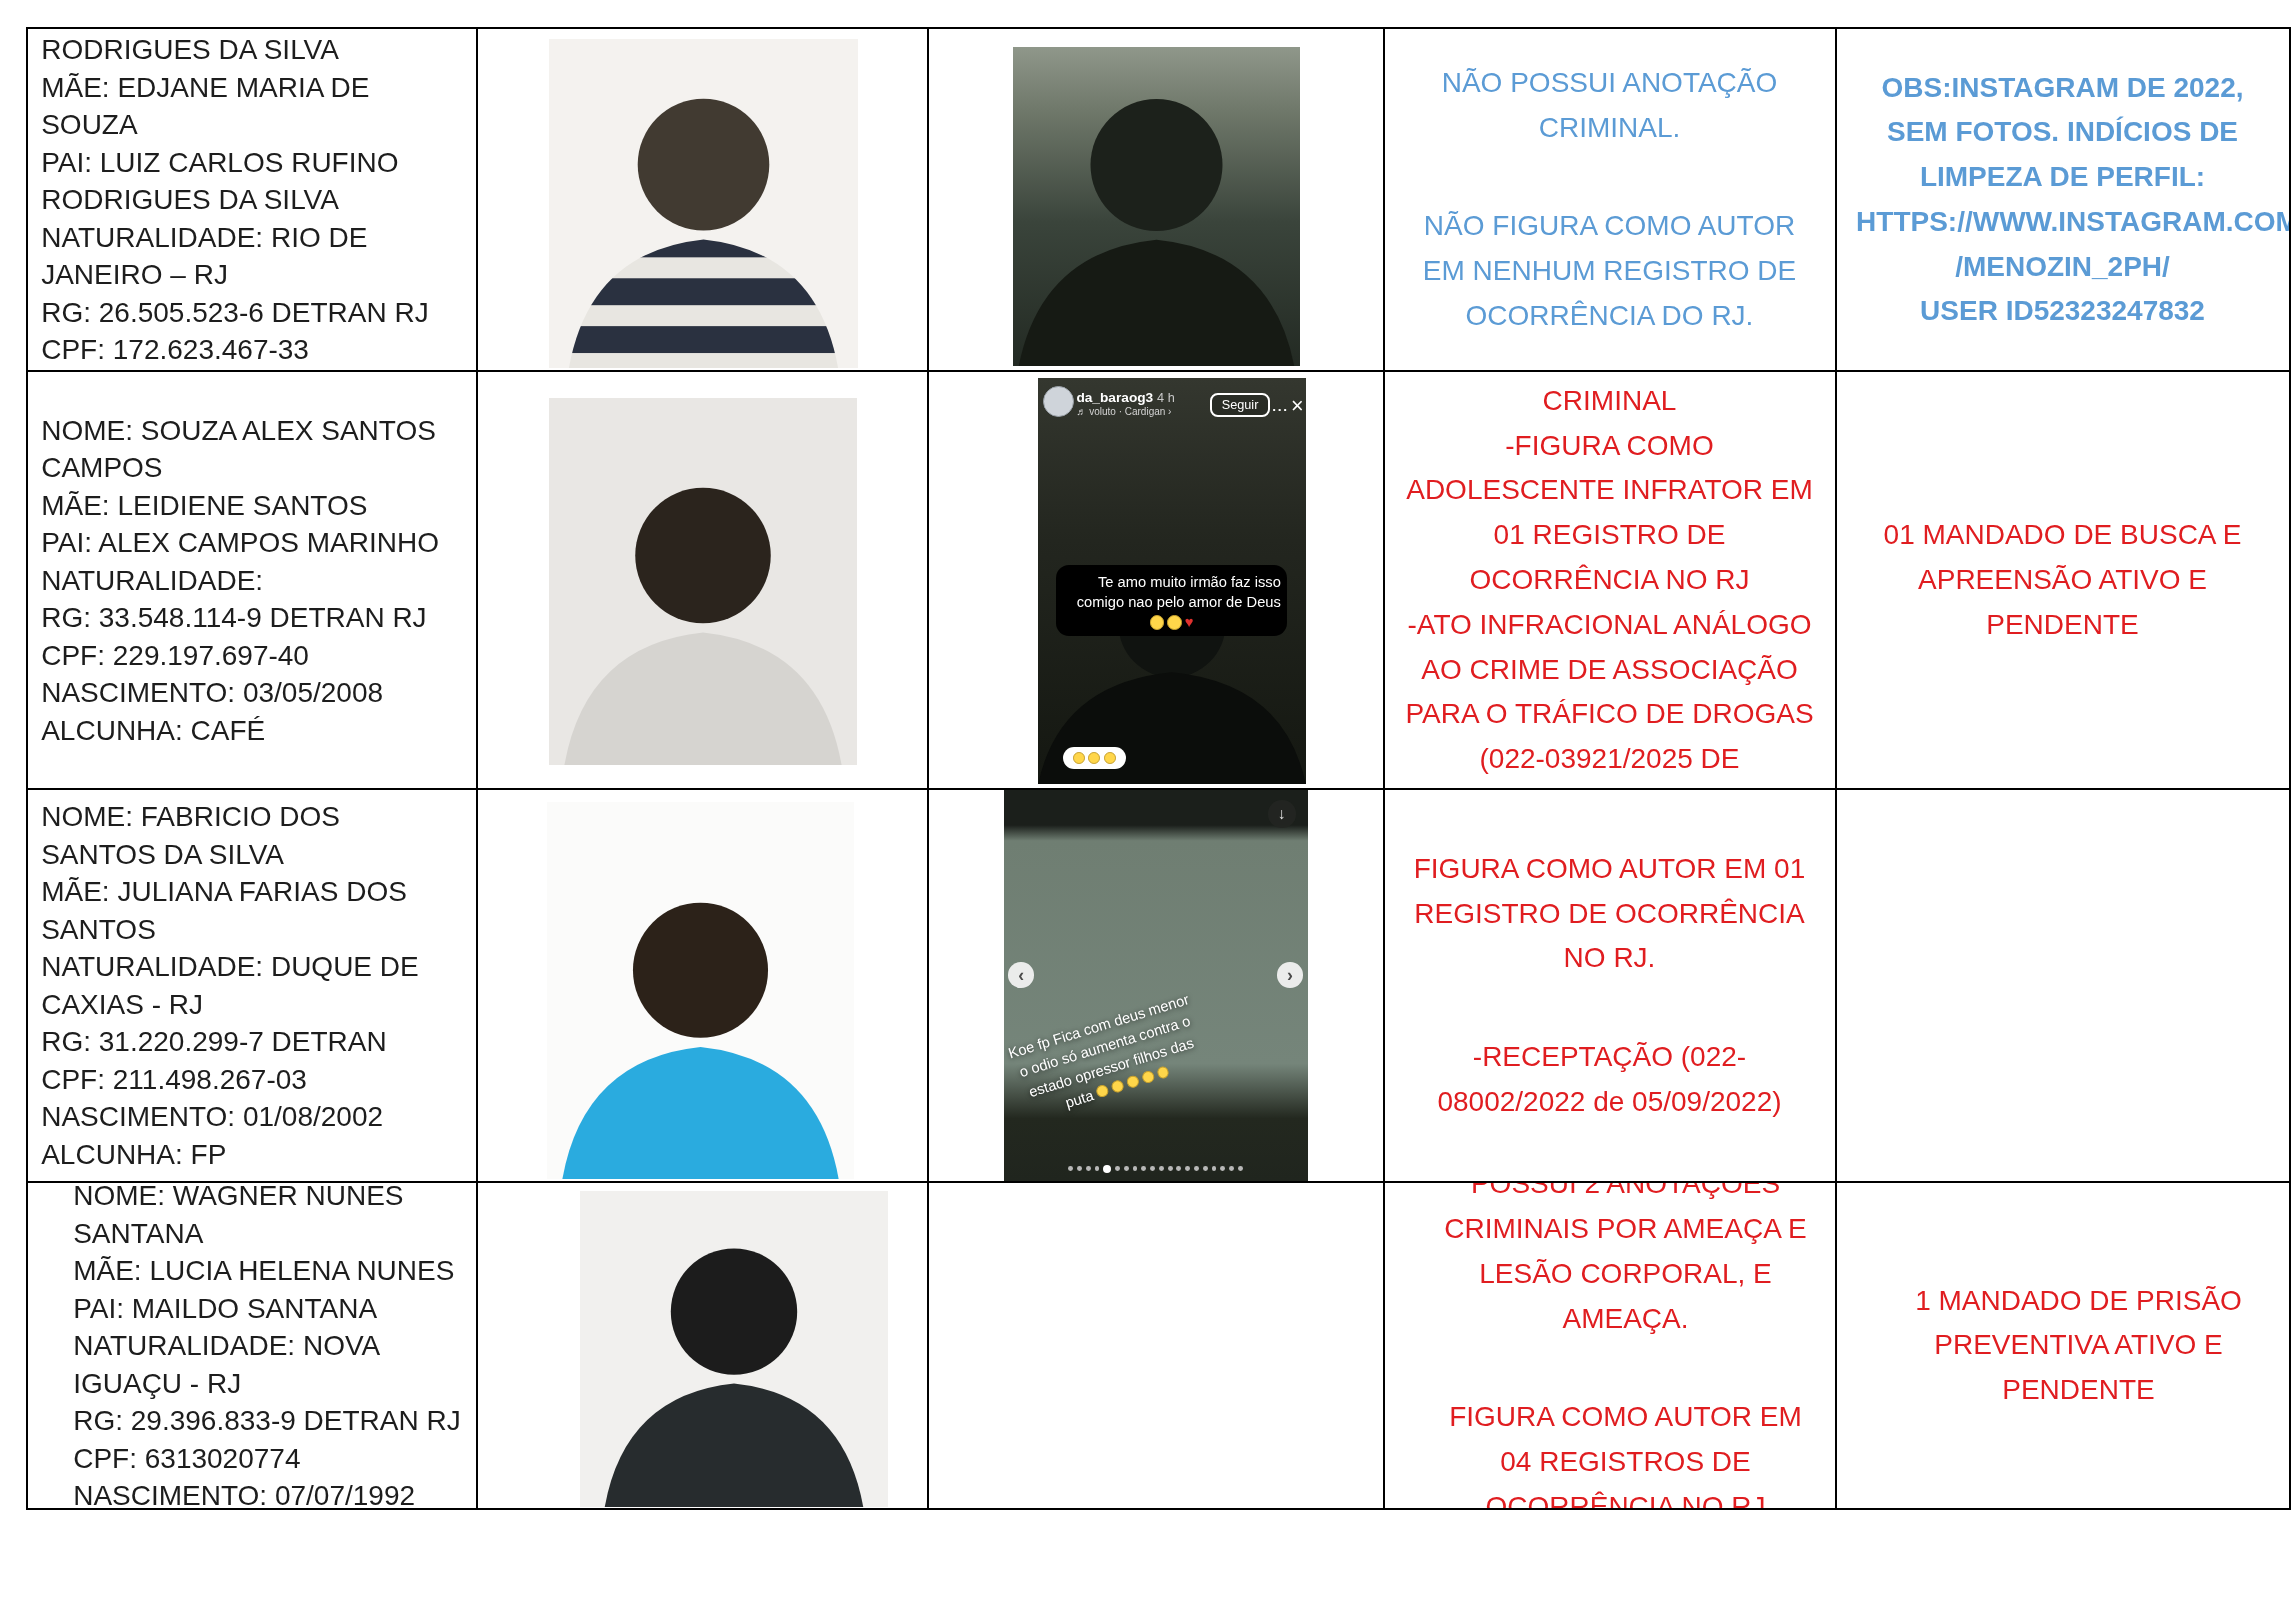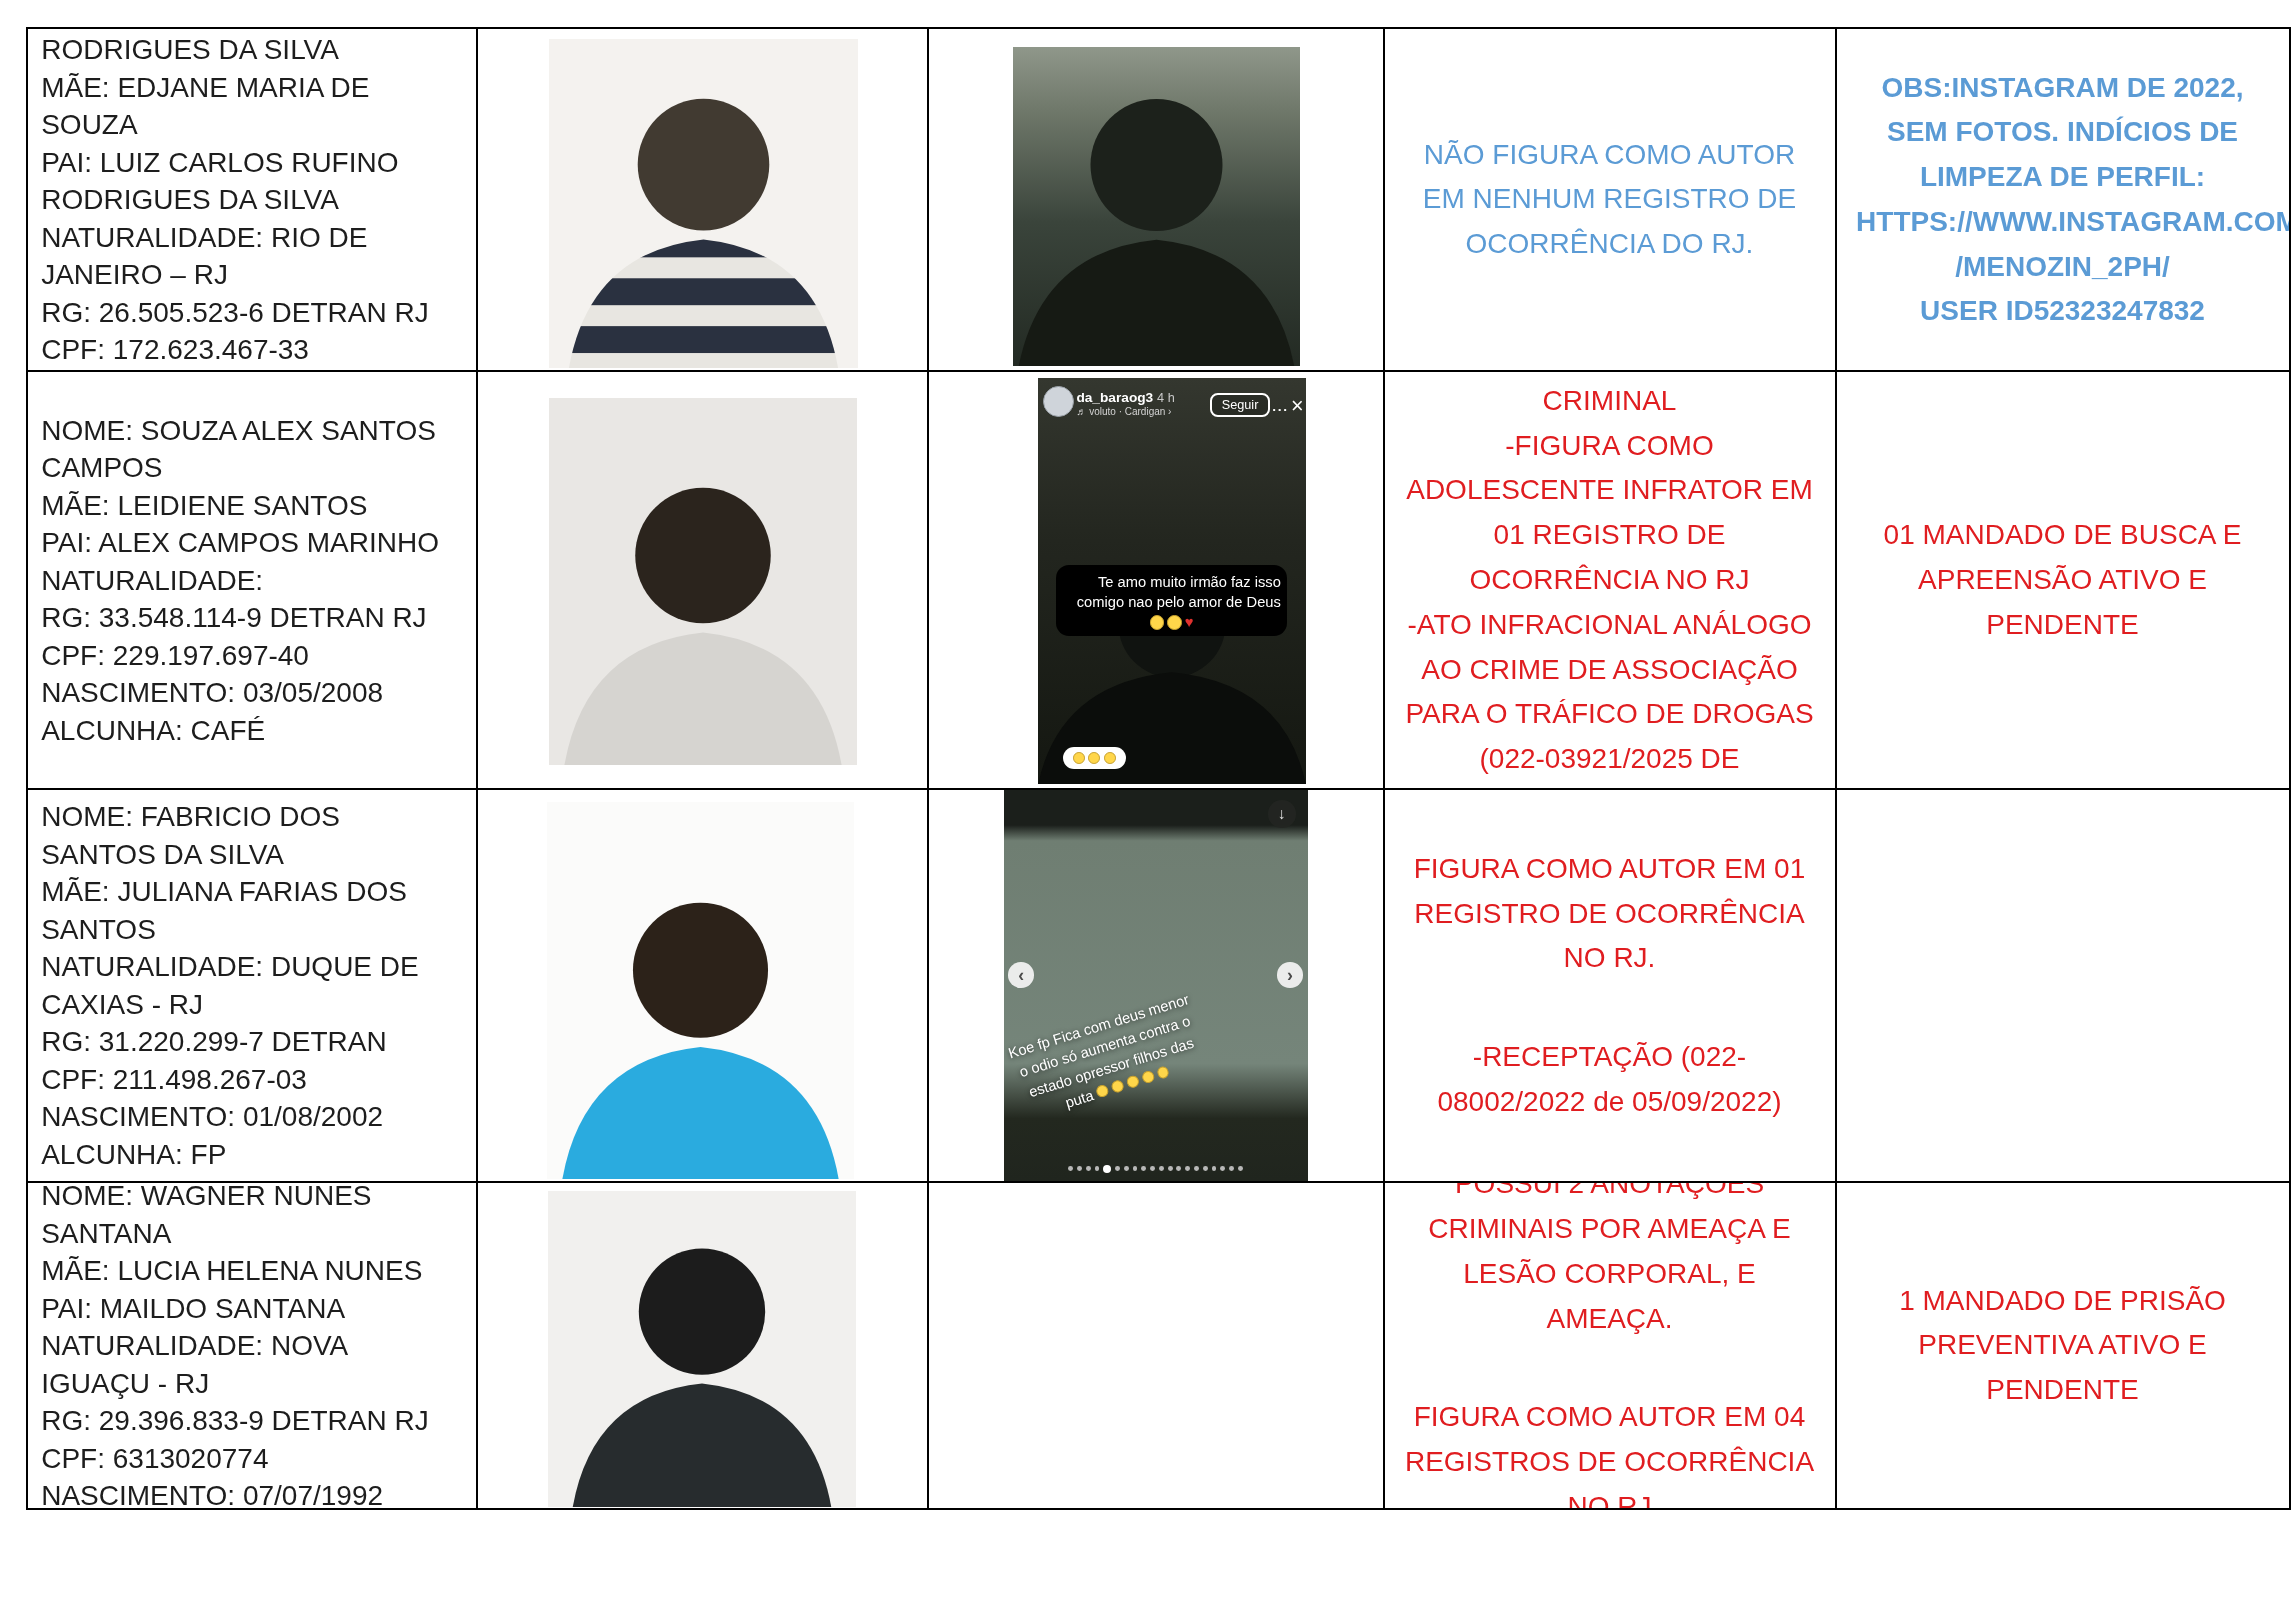--- a/index.html
+++ b/index.html
@@ -13,21 +13,21 @@
   .doc-table {
     position:absolute; left:25.5px; top:27.4px;
     display:grid;
     grid-template-columns:450px 451px 456px 452px 452px;
     grid-template-rows:343px 418px 393px 325px;
     border:2.9px solid #000;
     background:#fff;
   }
   .cell { position:relative; border-right:2px solid #000; border-bottom:2px solid #000; overflow:hidden; }
   .cell.lastcol { border-right:none; }
-  .cell.lastrow { border-bottom:none; }
+  .cell.lastrow { border-bottom:none;margin-left:32px; }
 
   
   .ci { display:flex; flex-direction:column; justify-content:center; padding:5.9px 13.7px; color:#1d1d1d; font-size:28px; line-height:1.34; }
   .ci p { margin:0; }
 
   
   .cn { display:flex; flex-direction:column; justify-content:center; text-align:center; padding:0 19.6px; font-size:28px; line-height:1.6; }
   .cn p { margin:0; }
   .cn p + p { margin-top:54px; }
   .cn.tight p + p { margin-top:0; }
@@ -113,20 +113,21 @@
   <div class="cell">
     <div class="photo ph-r1c3">
       <svg class="sil" viewBox="0 0 100 110" preserveAspectRatio="xMidYMax meet">
         <circle cx="50" cy="40" r="23" fill="#1c211b"></circle>
         <path d="M2 110 Q10 70 50 66 Q90 70 98 110 Z" fill="#161a14"></path>
       </svg>
     </div>
   </div>
 
   <div class="cell cn blue">
+    <p>NÃO POSSUI ANOTAÇÃO CRIMINAL.</p>
     <p>NÃO FIGURA COMO AUTOR EM NENHUM REGISTRO DE OCORRÊNCIA DO RJ.</p>
   </div>
 
   <div class="cell cn blue bold tight lastcol">
     <p>OBS:INSTAGRAM DE 2022, SEM FOTOS. INDÍCIOS DE LIMPEZA DE PERFIL:</p>
     <p>HTTPS://WWW.INSTAGRAM.COM</p>
     <p>/MENOZIN_2PH/</p>
     <p>USER ID52323247832</p>
   </div>
 

